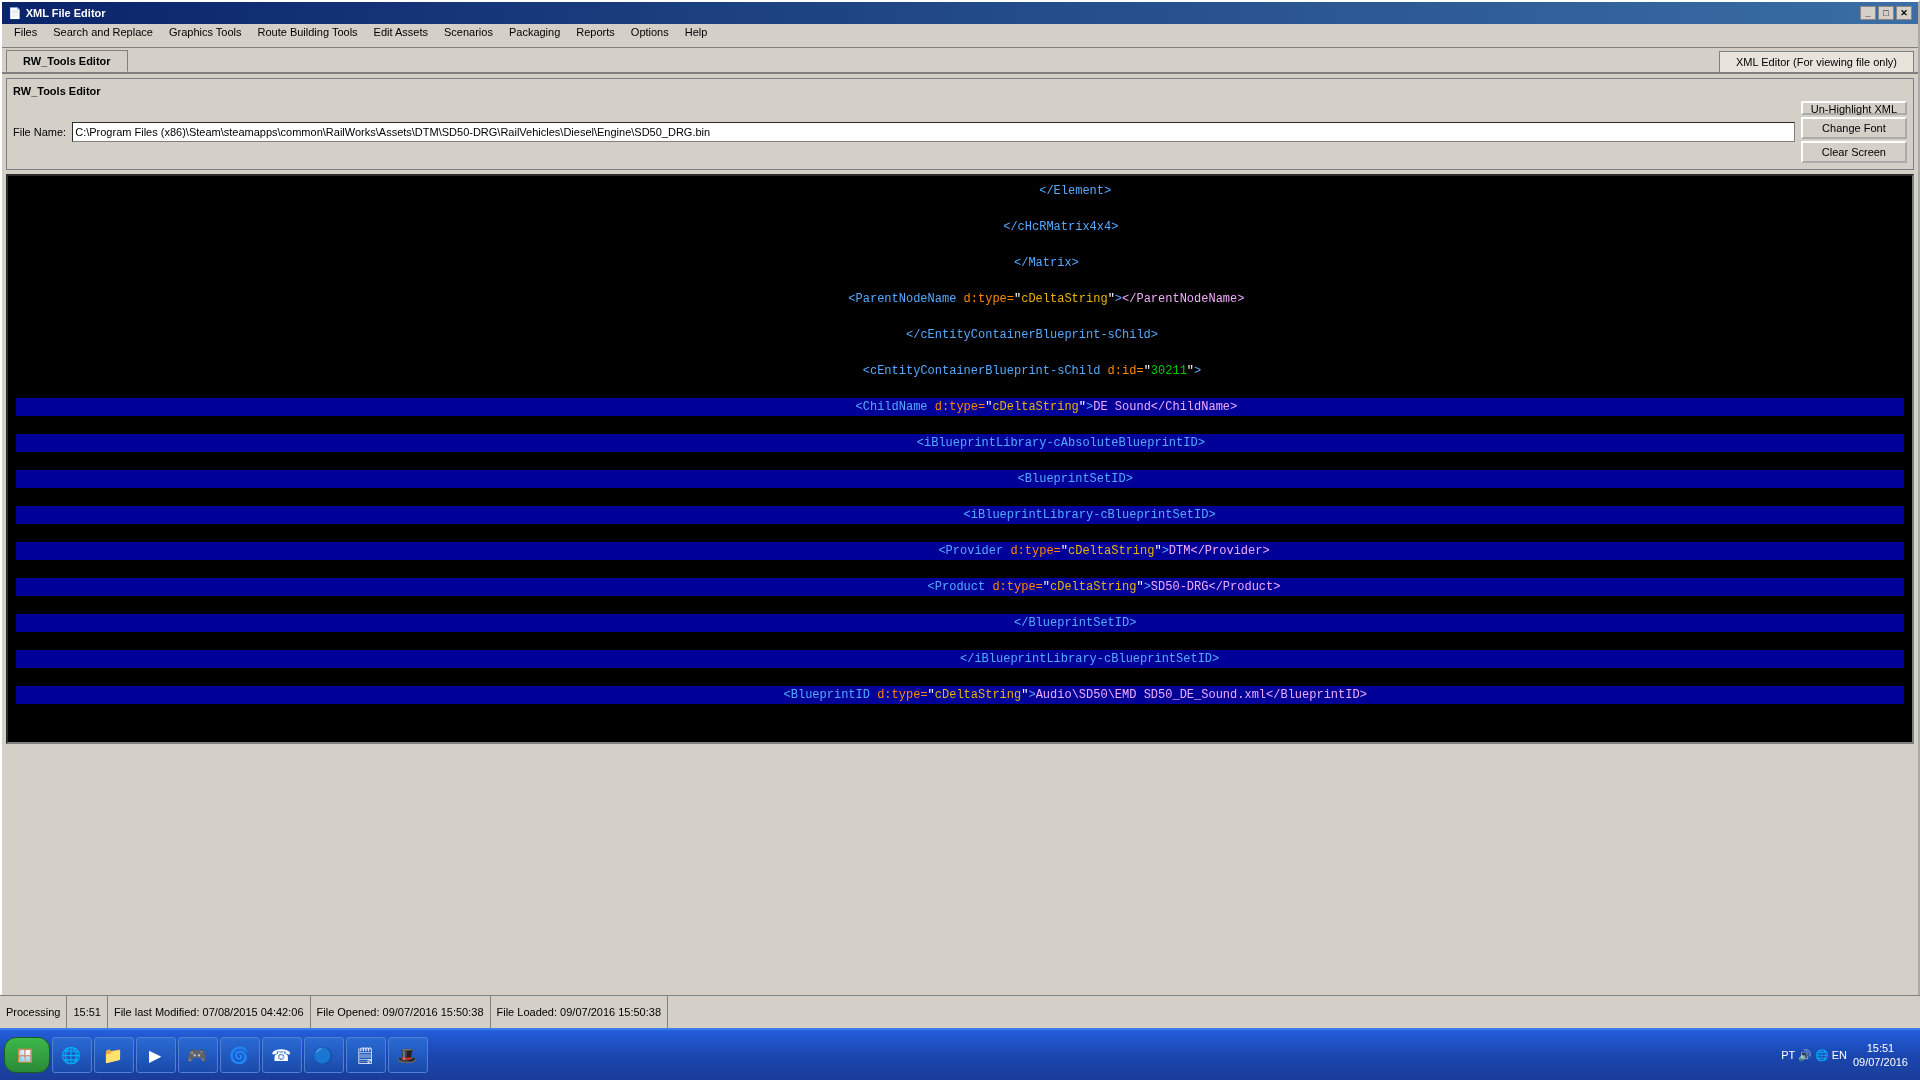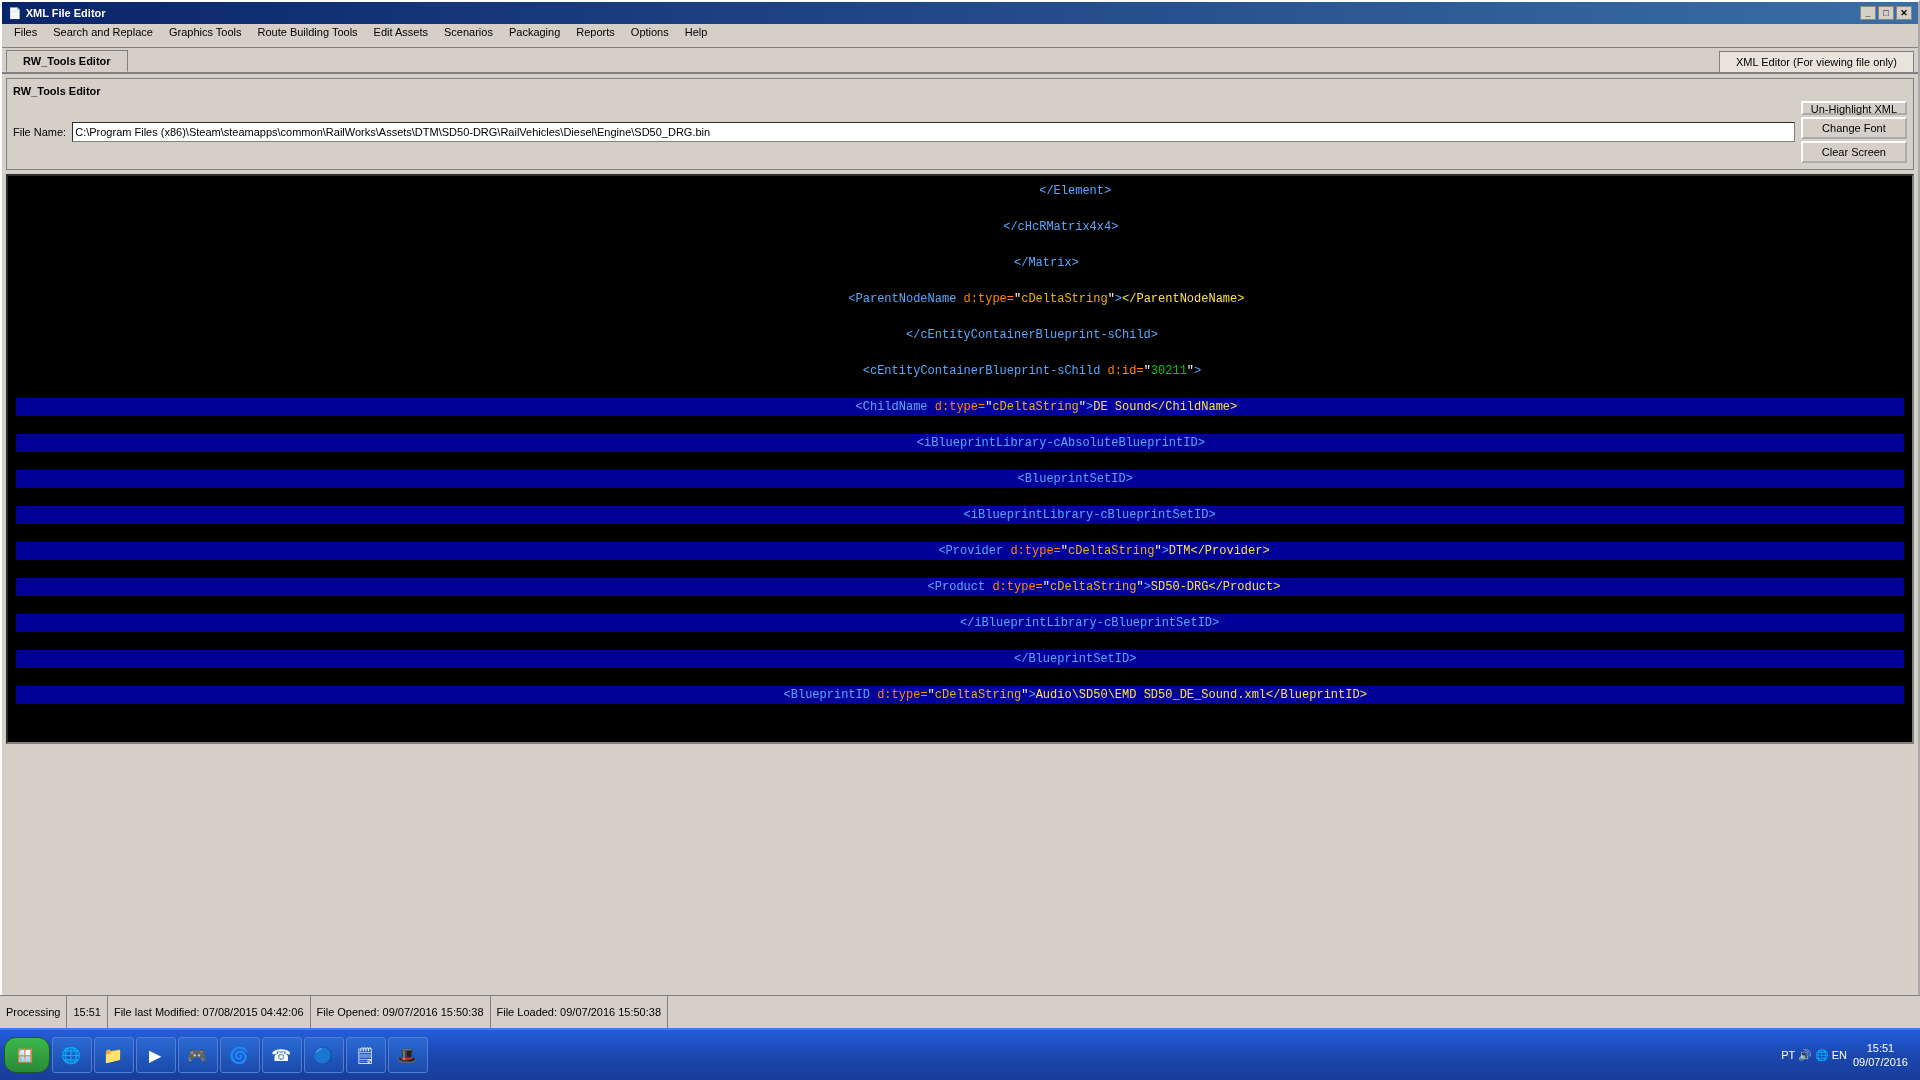--- a/index.html
+++ b/index.html
@@ -243,21 +243,21 @@
       display: block;
       padding: 0 2px;
     }
     .xml-line.selected {
       background-color: #000099;
     }
 
     span.tag { color: #55aaff; }
     span.aname { color: #ff8800; }
     span.aval { color: #ffffff; }
-    span.tval { color: #fde047; }
+    span.tval { color: #f0abfc; }
     span.dtype { color: #eab308; }
     span.green { color: #00cc00; }
   </style>
 </head>
 <body>
 
 <div class="outer-frame">
 
   <div id="title-bar">
     <div id="title-bar-left">
@@ -307,22 +307,22 @@
 <span class="xml-line">                        <span class="tag">&lt;/Matrix&gt;</span></span>
 <span class="xml-line">                        <span class="tag">&lt;ParentNodeName </span><span class="aname">d:type=</span><span class="aval">"</span><span class="dtype">cDeltaString</span><span class="aval">"</span><span class="tag">&gt;</span><span class="tval">&lt;/ParentNodeName&gt;</span></span>
 <span class="xml-line">                    <span class="tag">&lt;/cEntityContainerBlueprint-sChild&gt;</span></span>
 <span class="xml-line">                    <span class="tag">&lt;cEntityContainerBlueprint-sChild </span><span class="aname">d:id=</span><span class="aval">"</span><span class="green">30211</span><span class="aval">"</span><span class="tag">&gt;</span></span>
 <span class="xml-line selected">                        <span class="tag">&lt;ChildName </span><span class="aname">d:type=</span><span class="aval">"</span><span class="dtype">cDeltaString</span><span class="aval">"</span><span class="tag">&gt;</span><span class="tval">DE Sound&lt;/ChildName&gt;</span></span>
 <span class="xml-line selected">                            <span class="tag">&lt;iBlueprintLibrary-cAbsoluteBlueprintID&gt;</span></span>
 <span class="xml-line selected">                                <span class="tag">&lt;BlueprintSetID&gt;</span></span>
 <span class="xml-line selected">                                    <span class="tag">&lt;iBlueprintLibrary-cBlueprintSetID&gt;</span></span>
 <span class="xml-line selected">                                        <span class="tag">&lt;Provider </span><span class="aname">d:type=</span><span class="aval">"</span><span class="dtype">cDeltaString</span><span class="aval">"</span><span class="tag">&gt;</span><span class="tval">DTM&lt;/Provider&gt;</span></span>
 <span class="xml-line selected">                                        <span class="tag">&lt;Product </span><span class="aname">d:type=</span><span class="aval">"</span><span class="dtype">cDeltaString</span><span class="aval">"</span><span class="tag">&gt;</span><span class="tval">SD50-DRG&lt;/Product&gt;</span></span>
+<span class="xml-line selected">                                <span class="tag">&lt;/BlueprintSetID&gt;</span></span>
 <span class="xml-line selected">                                    <span class="tag">&lt;/iBlueprintLibrary-cBlueprintSetID&gt;</span></span>
-<span class="xml-line selected">                                <span class="tag">&lt;/BlueprintSetID&gt;</span></span>
 <span class="xml-line selected">                                <span class="tag">&lt;BlueprintID </span><span class="aname">d:type=</span><span class="aval">"</span><span class="dtype">cDeltaString</span><span class="aval">"</span><span class="tag">&gt;</span><span class="tval">Audio\SD50\EMD SD50_DE_Sound.xml&lt;/BlueprintID&gt;</span></span>
 
 
 
 
 
 
 
 
 

